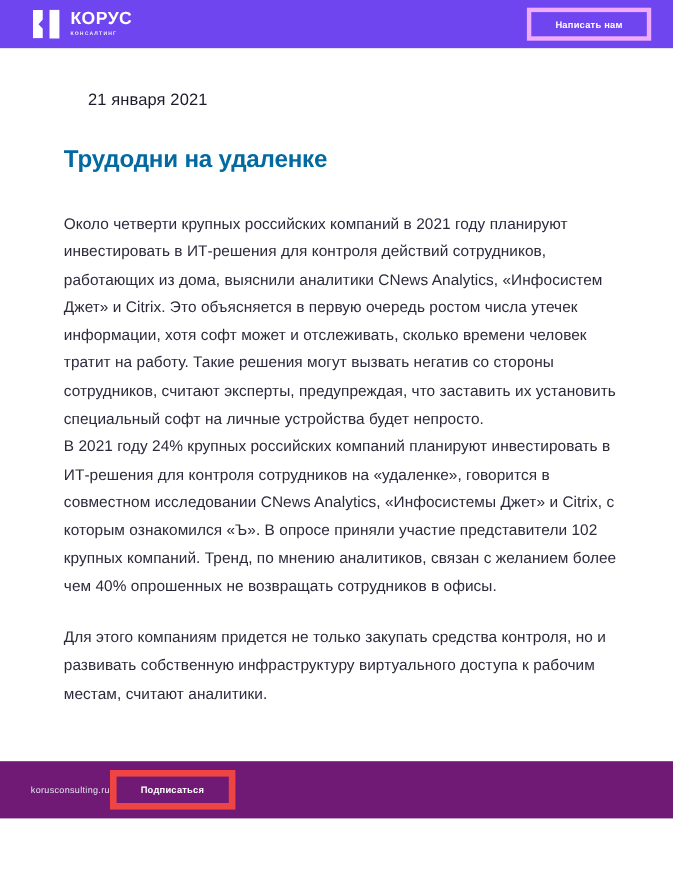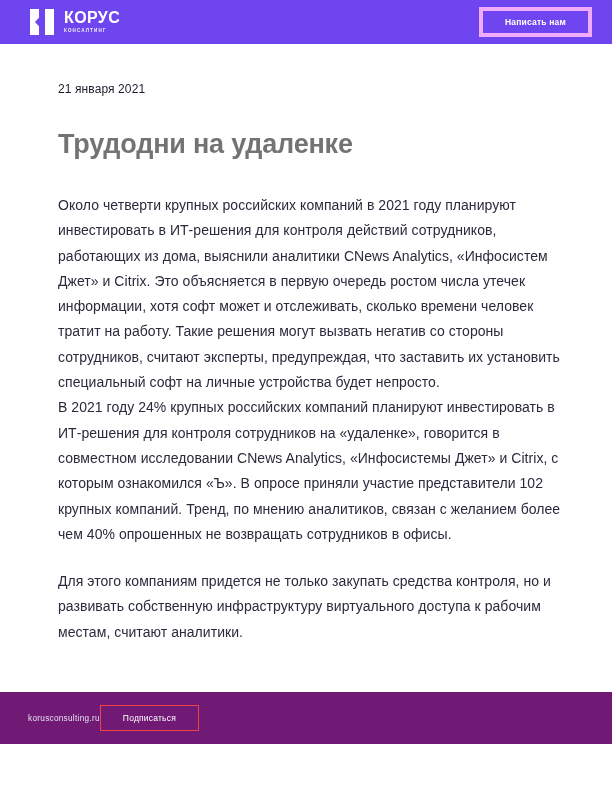--- a/index.html
+++ b/index.html
@@ -97,29 +97,30 @@
 
   
   .content {
     flex: 1 1 auto;
     padding: 0 44px 0 58px;
     box-sizing: border-box;
     overflow: hidden;
     background: #ffffff;
   }
   .article-date {
-    font-size: 12px;
+    font-size: 15px;
     color: #1b1b2b;
     margin-top: 38px;
     letter-spacing: 0.1px;
+    margin-left: 22px;
   }
   .article-title {
-    font-size: 27px;
-    font-weight: bold;
-    color: #737373;
+    font-size: 22px;
+    font-weight: bold;
+    color: #0369a1;
     margin: 33px 0 0 0;
     letter-spacing: -0.2px;
   }
   .article-body {
     margin-top: 33px;
   }
   .article-body p {
     font-size: 14px;
     line-height: 25.3px;
     color: #2a2a3c;
@@ -160,25 +161,25 @@
     height: 15px;
     flex: 0 0 auto;
     display: block;
   }
   .footer-tg-text {
     color: #e4e4ef;
     font-size: 8.4px;
     letter-spacing: 0.2px;
   }
   .footer-cta {
-    border: 1px solid #ef4444;
+    border: 6px solid #ef4444;
     color: #ffffff;
     background: transparent;
     font-size: 8.5px;
-    font-weight: normal;
+    font-weight: bold;
     padding: 8px 22px;
     line-height: 1;
     font-family: "Liberation Sans", sans-serif;
     cursor: pointer;
     flex: 0 0 auto;
     letter-spacing: 0.2px;
   }
 </style>
 </head>
 <body>

